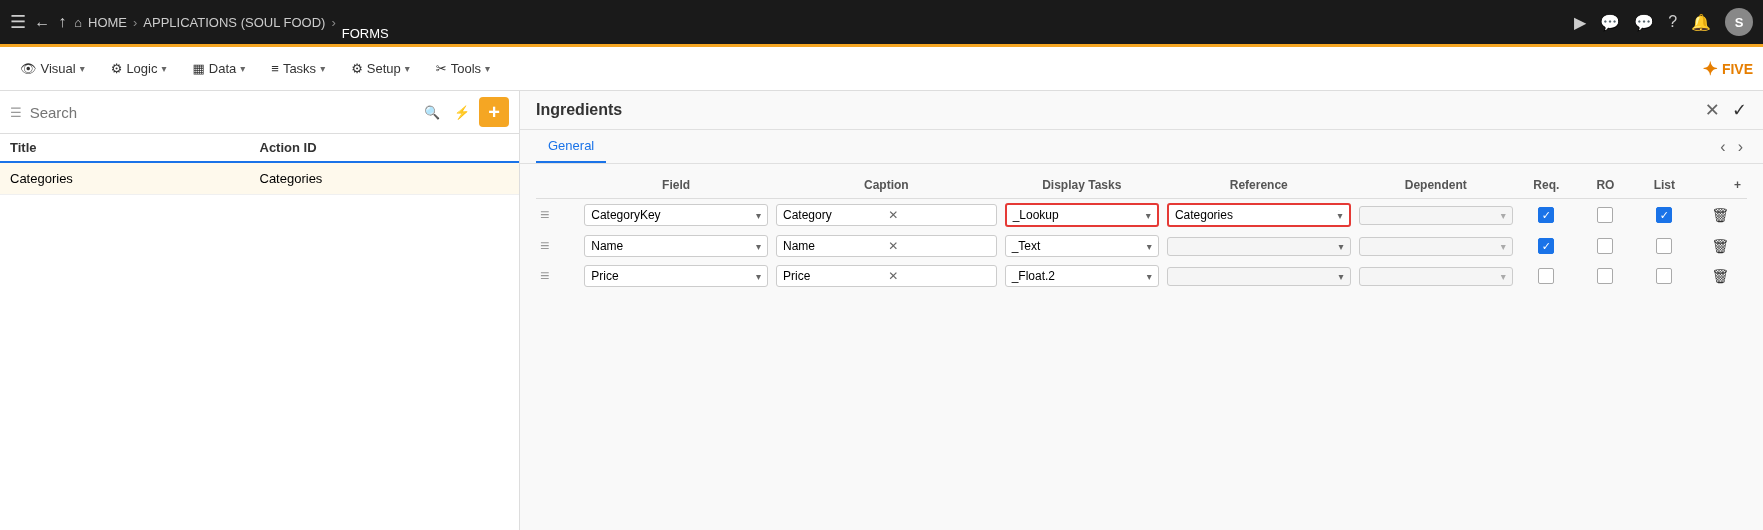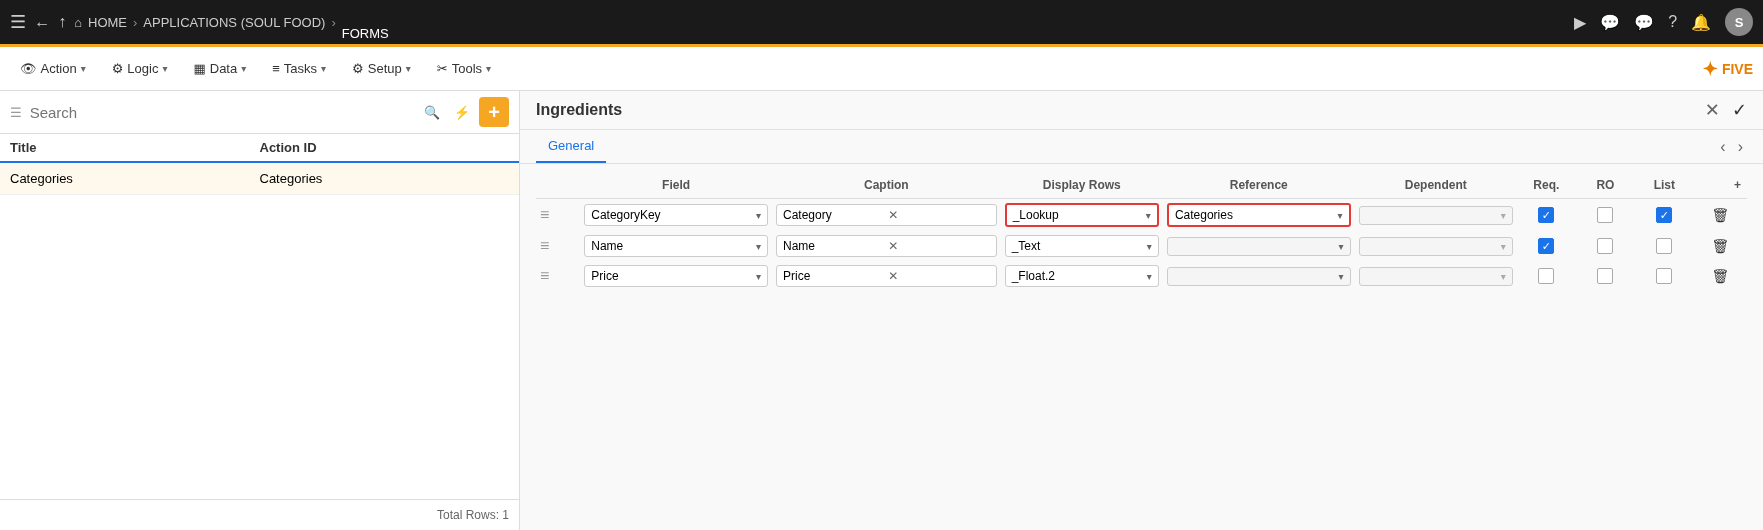--- a/index.html
+++ b/index.html
@@ -377,21 +377,21 @@
     <span class="nav-icon">🔔</span>
     <div class="avatar">S</div>
   </div>
 </div>
 
 <div class="accent-bar"></div>
 
 <div class="toolbar">
   <div class="toolbar-item">
     <span>👁</span>
-    <span>Action</span>
+    <span>Visual</span>
     <span class="arrow">▾</span>
   </div>
   <div class="toolbar-item">
     <span>⚙</span>
     <span>Logic</span>
     <span class="arrow">▾</span>
   </div>
   <div class="toolbar-item">
     <span>▦</span>
     <span>Data</span>
@@ -434,23 +434,20 @@
     <div class="table-header">
       <span>Title</span>
       <span>Action ID</span>
     </div>
 
     <div class="table-row">
       <span>Categories</span>
       <span>Categories</span>
     </div>
 
-    <div class="total-rows">
-      <span>Total Rows: 1</span>
-    </div>
   </div>
 
   <div class="right-panel">
 
     <div class="panel-header">
       <span class="panel-title">Ingredients</span>
       <span class="panel-close">✕</span>
       <span class="panel-check">✓</span>
     </div>
 
@@ -469,21 +466,21 @@
         <thead>
           <tr>
             <th class="col-drag"></th>
             <th class="col-field">
               <span>Field</span>
             </th>
             <th class="col-caption">
               <span>Caption</span>
             </th>
             <th class="col-display">
-              <span>Display Rows</span>
+              <span>Display Tasks</span>
             </th>
             <th class="col-ref">
               <span>Reference</span>
             </th>
             <th class="col-dep">
               <span>Dependent</span>
             </th>
             <th class="col-req">
               <span>Req.</span>
             </th>

